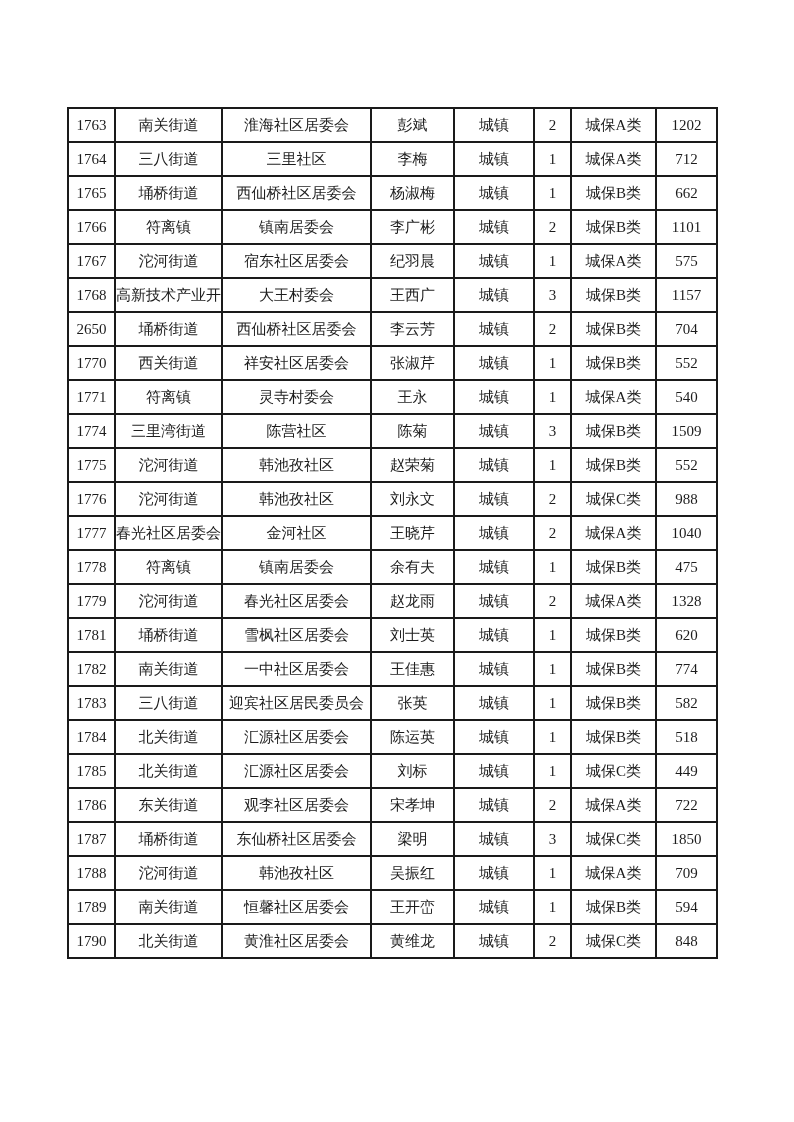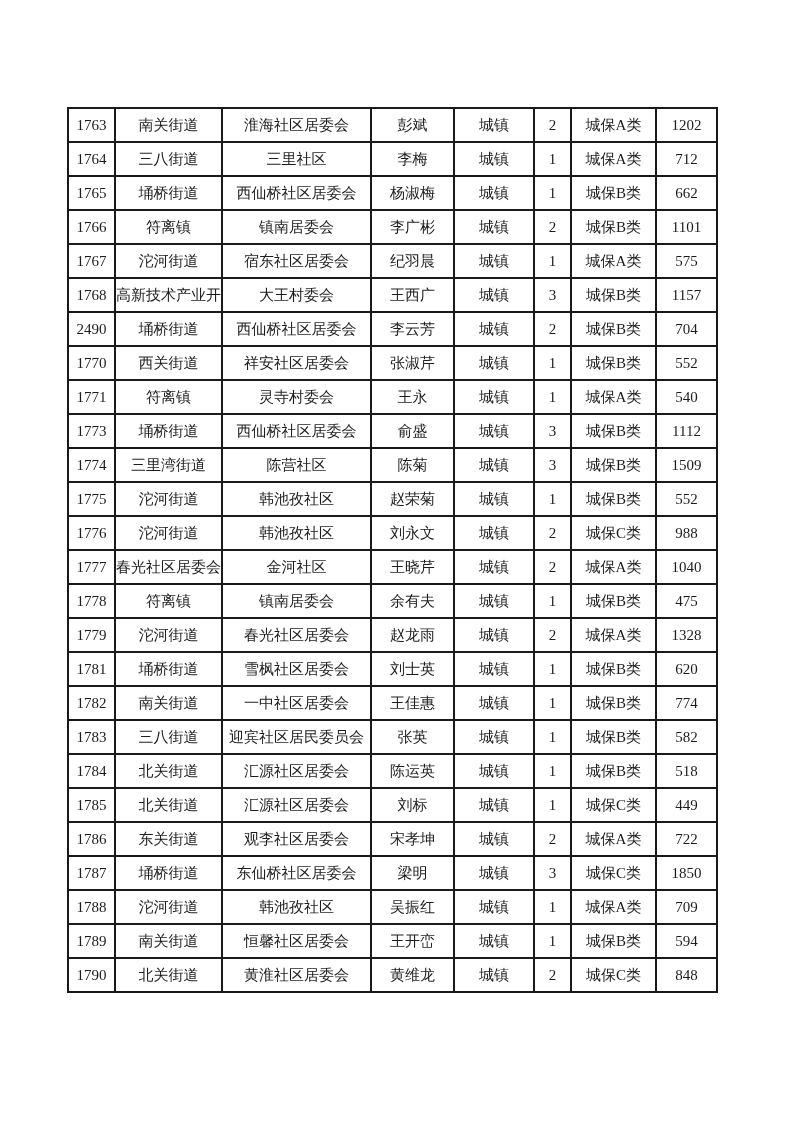--- a/index.html
+++ b/index.html
@@ -111,21 +111,21 @@
         <td class="c0">1768</td>
         <td class="c1">高新技术产业开</td>
         <td class="c2">大王村委会</td>
         <td class="c3">王西广</td>
         <td class="c4">城镇</td>
         <td class="c5">3</td>
         <td class="c6">城保B类</td>
         <td class="c7">1157</td>
       </tr>
       <tr>
-        <td class="c0">2490</td>
+        <td class="c0">2650</td>
         <td class="c1">埇桥街道</td>
         <td class="c2">西仙桥社区居委会</td>
         <td class="c3">李云芳</td>
         <td class="c4">城镇</td>
         <td class="c5">2</td>
         <td class="c6">城保B类</td>
         <td class="c7">704</td>
       </tr>
       <tr>
         <td class="c0">1770</td>
@@ -141,30 +141,20 @@
         <td class="c0">1771</td>
         <td class="c1">符离镇</td>
         <td class="c2">灵寺村委会</td>
         <td class="c3">王永</td>
         <td class="c4">城镇</td>
         <td class="c5">1</td>
         <td class="c6">城保A类</td>
         <td class="c7">540</td>
       </tr>
       <tr>
-        <td class="c0">1773</td>
-        <td class="c1">埇桥街道</td>
-        <td class="c2">西仙桥社区居委会</td>
-        <td class="c3">俞盛</td>
-        <td class="c4">城镇</td>
-        <td class="c5">3</td>
-        <td class="c6">城保B类</td>
-        <td class="c7">1112</td>
-      </tr>
-      <tr>
         <td class="c0">1774</td>
         <td class="c1">三里湾街道</td>
         <td class="c2">陈营社区</td>
         <td class="c3">陈菊</td>
         <td class="c4">城镇</td>
         <td class="c5">3</td>
         <td class="c6">城保B类</td>
         <td class="c7">1509</td>
       </tr>
       <tr>

